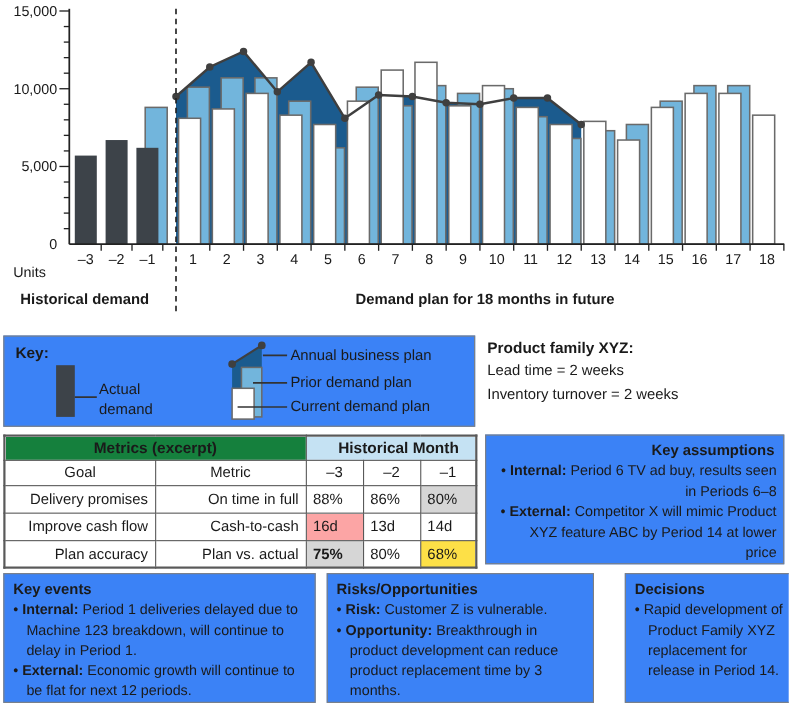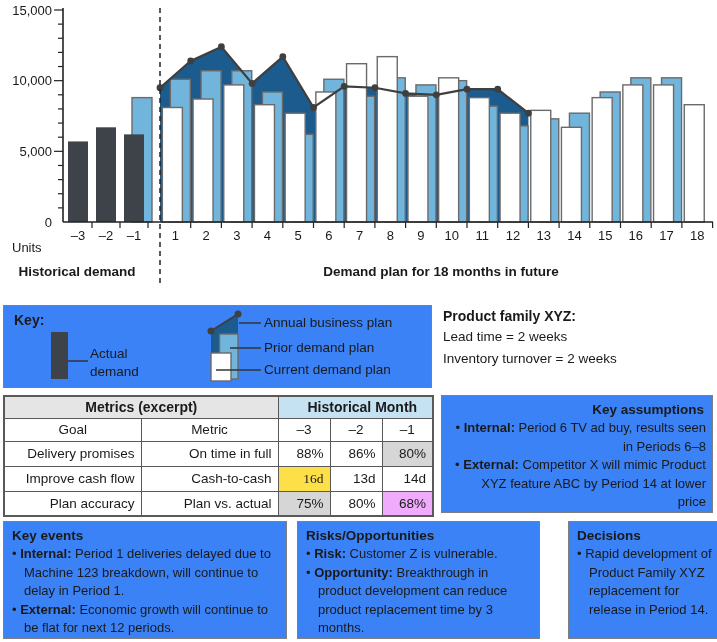--- a/index.html
+++ b/index.html
@@ -28,21 +28,21 @@
   .pf-line{font-size:13.5px;line-height:22px;}
   
   .table-wrap{position:absolute;left:3px;top:395px;}
   table.metrics{border-collapse:collapse;table-layout:fixed;width:429px;
       border:2px solid #595959;font-size:13.5px;}
   table.metrics th, table.metrics td{border:1.2px solid #595959;box-sizing:border-box;
       padding:0 6px;white-space:nowrap;overflow:hidden;}
   table.metrics .grp{font-weight:bold;font-size:14px;text-align:center;height:22px;}
   table.metrics .sub{font-weight:normal;text-align:center;height:23px;}
   table.metrics td{height:25px;text-align:right;}
-  table.metrics td.val{text-align:right;margin-top:20px;}
+  table.metrics td.val{text-align:left;margin-top:20px;}
   
   .ka-box{left:441px;top:395px;width:272px;height:118px;text-align:right;}
   .ke-box{left:3px;top:521px;width:284px;height:118px;padding-right:2px;}
   .ro-box{left:297px;top:521px;width:243px;height:118px;}
   .dc-box{left:568px;top:521px;width:161px;height:118px;}
 </style>
 </head>
 <body>
 
 <div class="page">
@@ -206,50 +206,50 @@
     <table class="metrics">
         <colgroup>
           <col style="width: 137px;">
           <col style="width: 137px;">
           <col style="width: 52px;">
           <col style="width: 52px;">
           <col style="width: 51px;">
         </colgroup>
         <tbody>
           <tr>
-            <th colspan="2" class="grp" style="background: #e5e5e5;">Metrics (excerpt)</th>
+            <th colspan="2" class="grp" style="background: #15803d;">Metrics (excerpt)</th>
             <th colspan="3" class="grp" style="background: rgb(197, 226, 243); padding-left: 20px;">Historical Month</th>
           </tr>
           <tr>
             <th class="sub">Goal</th>
             <th class="sub">Metric</th>
             <th class="sub">–3</th>
             <th class="sub">–2</th>
             <th class="sub">–1</th>
           </tr>
           <tr>
             <td>Delivery promises</td>
             <td>On time in full</td>
             <td class="val">88%</td>
             <td class="val">86%</td>
             <td class="val" style="background: rgb(214, 214, 214);">80%</td>
           </tr>
           <tr>
             <td>Improve cash flow</td>
             <td>Cash-to-cash</td>
-            <td class="val" style="background: #fde047; font-family: Liberation Serif, serif;">16d</td>
+            <td class="val" style="background: #fca5a5;">16d</td>
             <td class="val">13d</td>
             <td class="val">14d</td>
           </tr>
           <tr>
             <td>Plan accuracy</td>
             <td>Plan vs. actual</td>
-            <td class="val" style="background: rgb(214, 214, 214);">75%</td>
+            <td class="val" style="background: rgb(214, 214, 214); font-weight: bold;">75%</td>
             <td class="val">80%</td>
-            <td class="val" style="background: #f0abfc;">68%</td>
+            <td class="val" style="background: #fde047;">68%</td>
           </tr>
         </tbody>
       </table>
   </div>
 
   
   <div class="box ka-box">
     <div class="box-title">Key assumptions</div>
       <ul>
         <li><b>Internal: </b>Period 6 TV ad buy, results seen in Periods 6–8</li>

